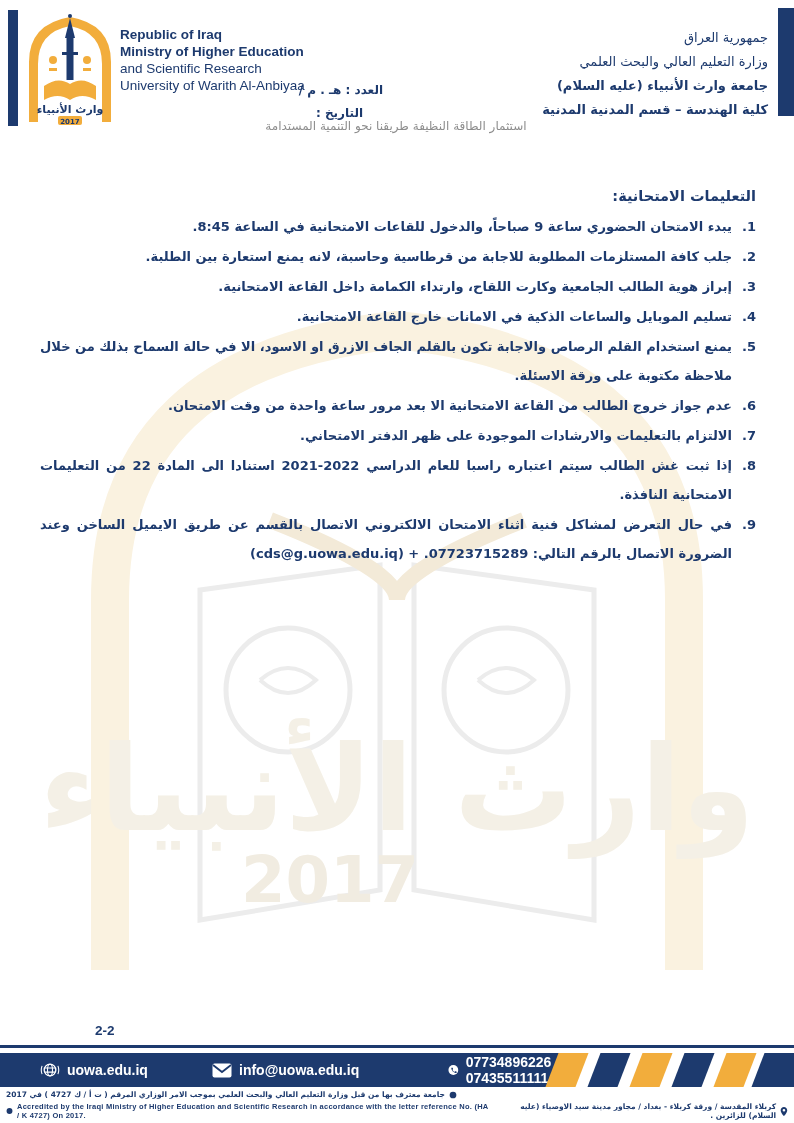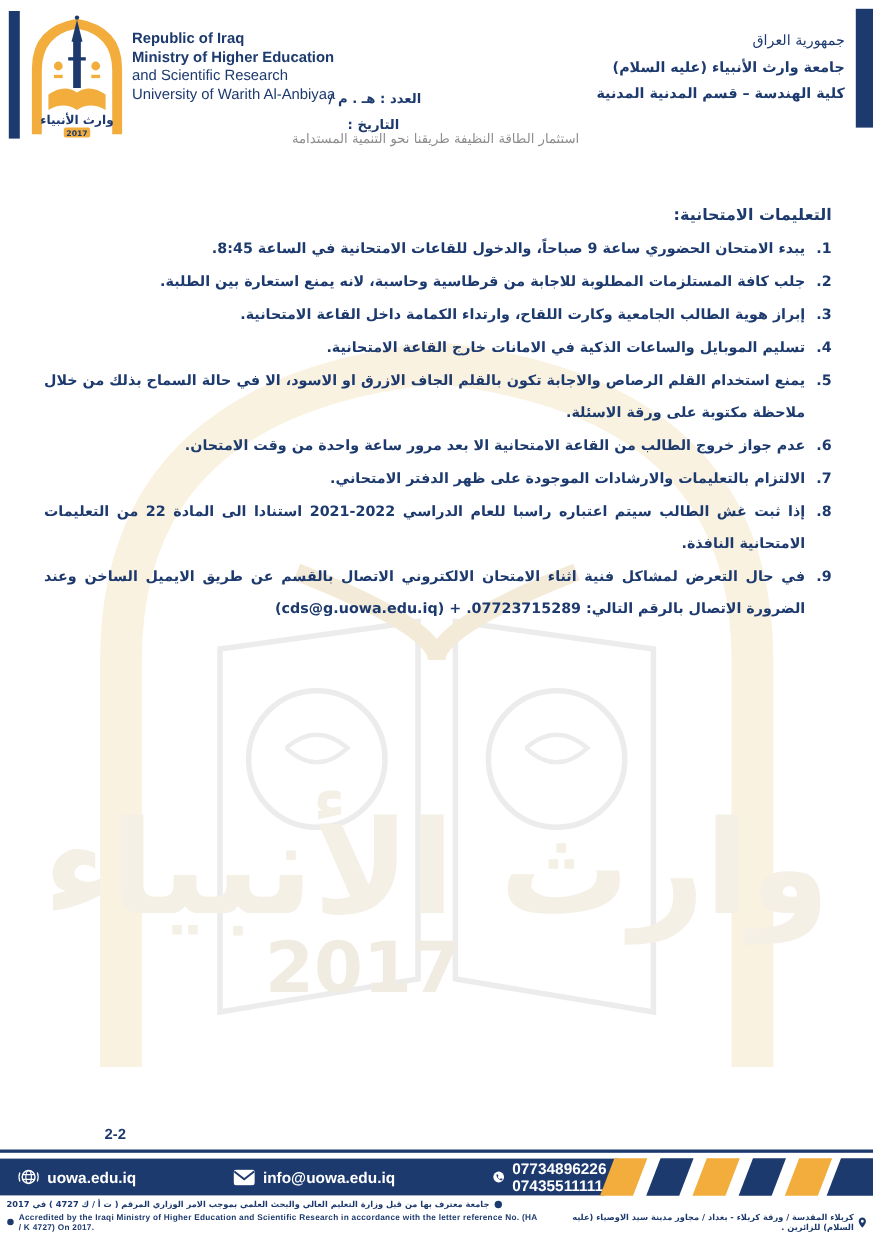--- a/index.html
+++ b/index.html
@@ -33,21 +33,21 @@
   .watermark{left:20px;top:270px;z-index:0;pointer-events:none;}
   
   .pageno{left:95px;top:1023px;font-size:13.5px;font-weight:bold;
           font-family:"Liberation Sans","DejaVu Sans",sans-serif;}
   .frule{left:0;top:1045px;width:794px;height:3px;background:var(--navy);}
   .fbar{left:0;top:1053px;width:562px;height:34px;background:var(--navy);
         clip-path:polygon(0 0,100% 0,calc(100% - 13px) 100%,0 100%);}
   .fbar-item{position:absolute;top:0;height:34px;display:flex;align-items:center;gap:7px;
              color:#fff;font-size:14px;font-weight:bold;
              font-family:"Liberation Sans","DejaVu Sans",sans-serif;}
-  .fb-site{left:16px;} .fb-mail{left:212px;} .fb-phone{left:448px;}
+  .fb-site{left:40px;} .fb-mail{left:212px;} .fb-phone{left:448px;}
   .stripe{position:absolute;top:1053px;height:34px;transform:skewX(-21deg);}
   .s1{left:552px;width:30px;background:var(--gold);}
   .s2{left:594px;width:30px;background:var(--navy);}
   .s3{left:636px;width:30px;background:var(--gold);}
   .s4{left:678px;width:30px;background:var(--navy);}
   .s5{left:720px;width:30px;background:var(--gold);}
   .s6{left:758px;width:90px;background:var(--navy);}
   .fline{left:0;right:0;display:flex;justify-content:space-between;align-items:center;
          padding:0 6px;font-size:7.5px;font-weight:bold;color:var(--navy);}
   .fl1{top:1090px;} .fl2{top:1102px;}
@@ -106,20 +106,21 @@
     <div class="b">Republic of Iraq</div>
     <div class="b">Ministry of Higher Education</div>
     <div>and Scientific Research</div>
     <div>University of Warith Al-Anbiyaa</div>
   </div>
 
   <div class="abs slogan">استثمار الطاقة النظيفة طريقنا نحو التنمية المستدامة</div>
 
   <div class="abs ar-block">
     <div>جمهورية العراق</div>
+    <div>وزارة التعليم العالي والبحث العلمي</div>
     <div class="b">جامعة وارث الأنبياء (عليه السلام)</div>
     <div class="b">كلية الهندسة – قسم المدنية المدنية</div>
   </div>
 
   <div class="abs bar-right"></div>
 
   <div class="abs content">
     <div class="doc-title">التعليمات الامتحانية:</div>
 
     <div class="item">

